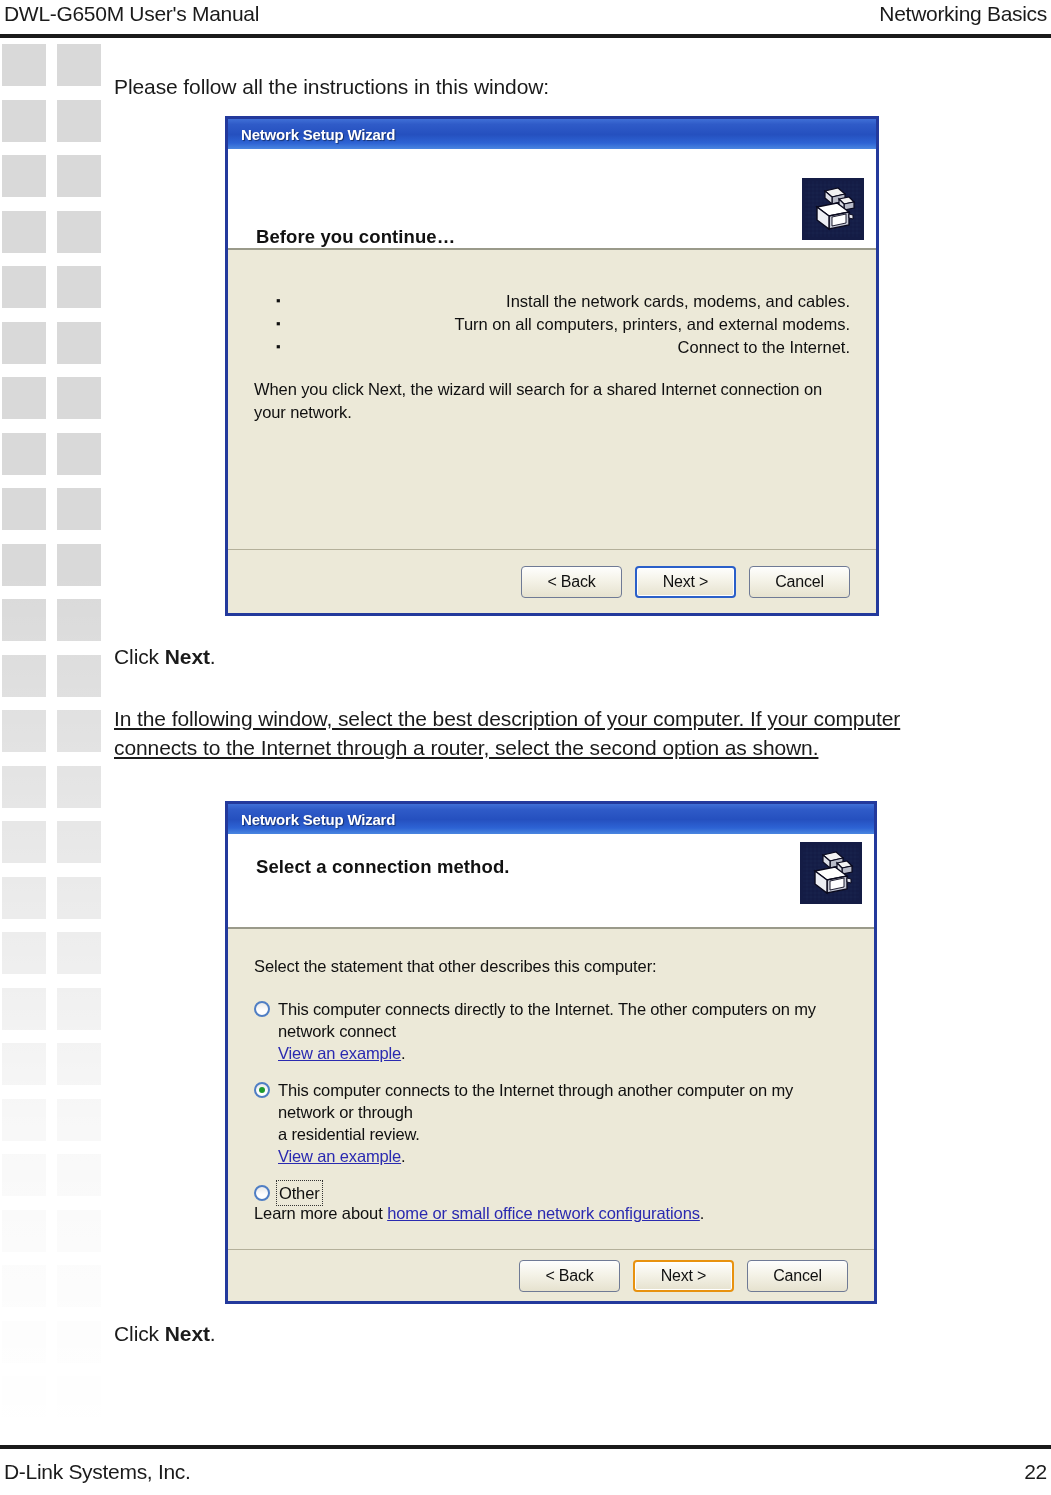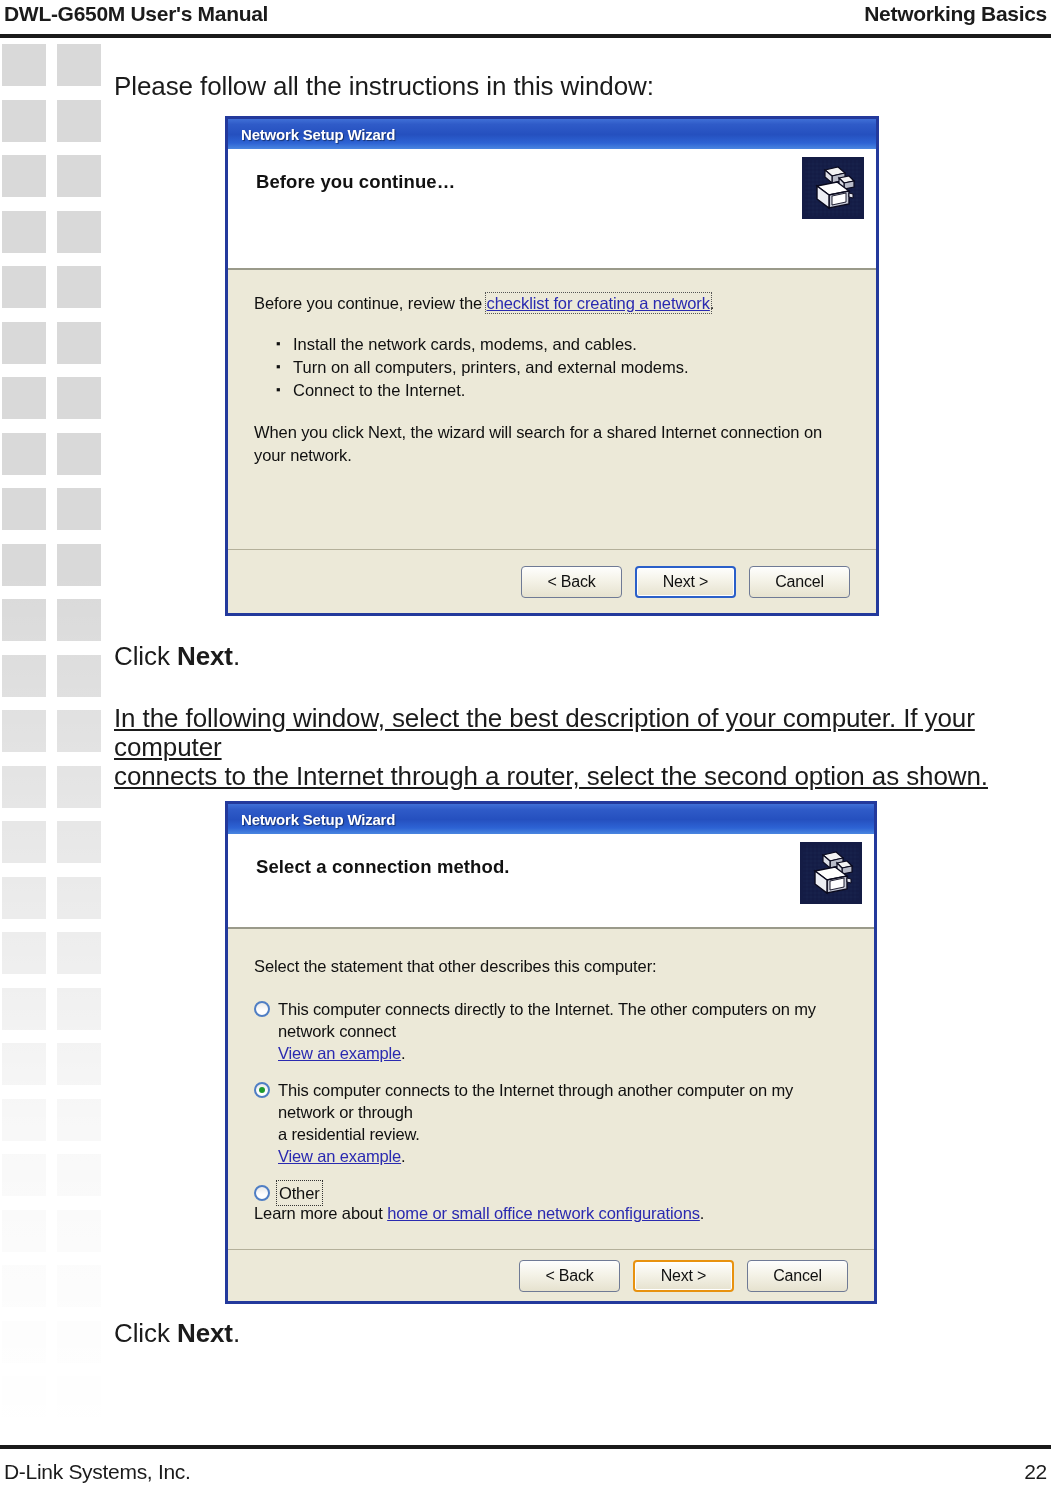--- a/index.html
+++ b/index.html
@@ -26,21 +26,20 @@
     align-items: flex-start;
     justify-content: space-between;
     padding: 2px 4px 0 4px;
     box-sizing: border-box;
   }
   .page-header .ttl {
     font-size: 21px;
     letter-spacing: -0.3px;
     color: #1b1b1b;
     white-space: nowrap;
-    font-weight: bold;
   }
   .header-rule {
     position: absolute;
     top: 34px; left: 0;
     width: 1051px;
     height: 4px;
     background: #1a1a1a;
   }
 
   
@@ -72,21 +71,21 @@
   }
 
   
   .content {
     position: absolute;
     left: 114px;
     top: 44px;
     width: 936px;
   }
   .para {
-    font-size: 26px;
+    font-size: 21px;
     line-height: 29px;
     color: #1b1b1b;
     letter-spacing: -0.1px;
   }
   .para b { font-weight: bold; }
 
   
   .wizard {
     border: 3px solid #23399c;
     background: #ece9d8;
@@ -142,20 +141,21 @@
   .wz-text {
     font-size: 16.5px;
     line-height: 23px;
     color: #101010;
     letter-spacing: -0.1px;
   }
   .wz-list {
     margin: 0;
     padding: 0 0 0 22px;
     list-style: none;
+    text-align: right;
   }
   .wz-list li {
     font-size: 16.5px;
     line-height: 23px;
     color: #101010;
     position: relative;
     padding-left: 17px;
   }
   .wz-list li::before {
     content: "\25AA";
@@ -338,21 +338,21 @@
 </div>
 
 <div class="content">
 
   <div class="para" style="margin-top:28px;">Please follow all the instructions in this window:</div>
 
   <div class="wizard" style="position:absolute; left:111px; top:72px; width:654px; height:500px;">
     <div class="wz-title">
       <span>Network Setup Wizard</span>
     </div>
-    <div class="wz-head" style="height:121px;">
+    <div class="wz-head" style="height:101px;align-items:flex-end;">
       <h2>Before you continue…</h2>
       <div class="wz-icon">
         <svg viewBox="0 0 56 56" width="100%" height="100%">
           <rect x="0" y="0" width="56" height="56" fill="#141c45"></rect>
           <g stroke="#20305f" stroke-width="0.5" opacity="0.55">
             <path d="M0 4H56M0 8H56M0 12H56M0 16H56M0 20H56M0 24H56M0 28H56M0 32H56M0 36H56M0 40H56M0 44H56M0 48H56M0 52H56"></path>
             <path d="M4 0V56M8 0V56M12 0V56M16 0V56M20 0V56M24 0V56M28 0V56M32 0V56M36 0V56M40 0V56M44 0V56M48 0V56M52 0V56"></path>
           </g>
 
           <g>
@@ -372,23 +372,20 @@
             <path d="M24 35 L44 31 L44 44 L24 48 Z" fill="#c9ccd8" stroke="#0a0a1e" stroke-width="1.4"></path>
             <path d="M12 26 L24 35 L24 48 L12 39 Z" fill="#eceef4" stroke="#0a0a1e" stroke-width="1.4"></path>
             <path d="M27 36 L41 33 L41 42 L27 45 Z" fill="#ffffff" stroke="#0a0a1e" stroke-width="0.9"></path>
           </g>
 
           <path d="M44 33 L48 34 L48 38 L44 37 Z" fill="#e6e8f0" stroke="#0a0a1e" stroke-width="1"></path>
         </svg>
       </div>
     </div>
     <div class="wz-body" style="height:315px;">
-      <div class="wz-text">
-        <span>Before you continue, review the </span><a class="lnk dotted" href="#">checklist for creating a network</a><span>.</span>
-      </div>
       <ul class="wz-list" style="margin-top:18px;">
         <li>Install the network cards, modems, and cables.</li>
         <li>Turn on all computers, printers, and external modems.</li>
         <li>Connect to the Internet.</li>
       </ul>
       <div class="wz-text" style="margin-top:19px;">
         <span>When you click Next, the wizard will search for a shared Internet connection on your network.</span>
       </div>
     </div>
     <div class="wz-foot" style="height:64px;">

